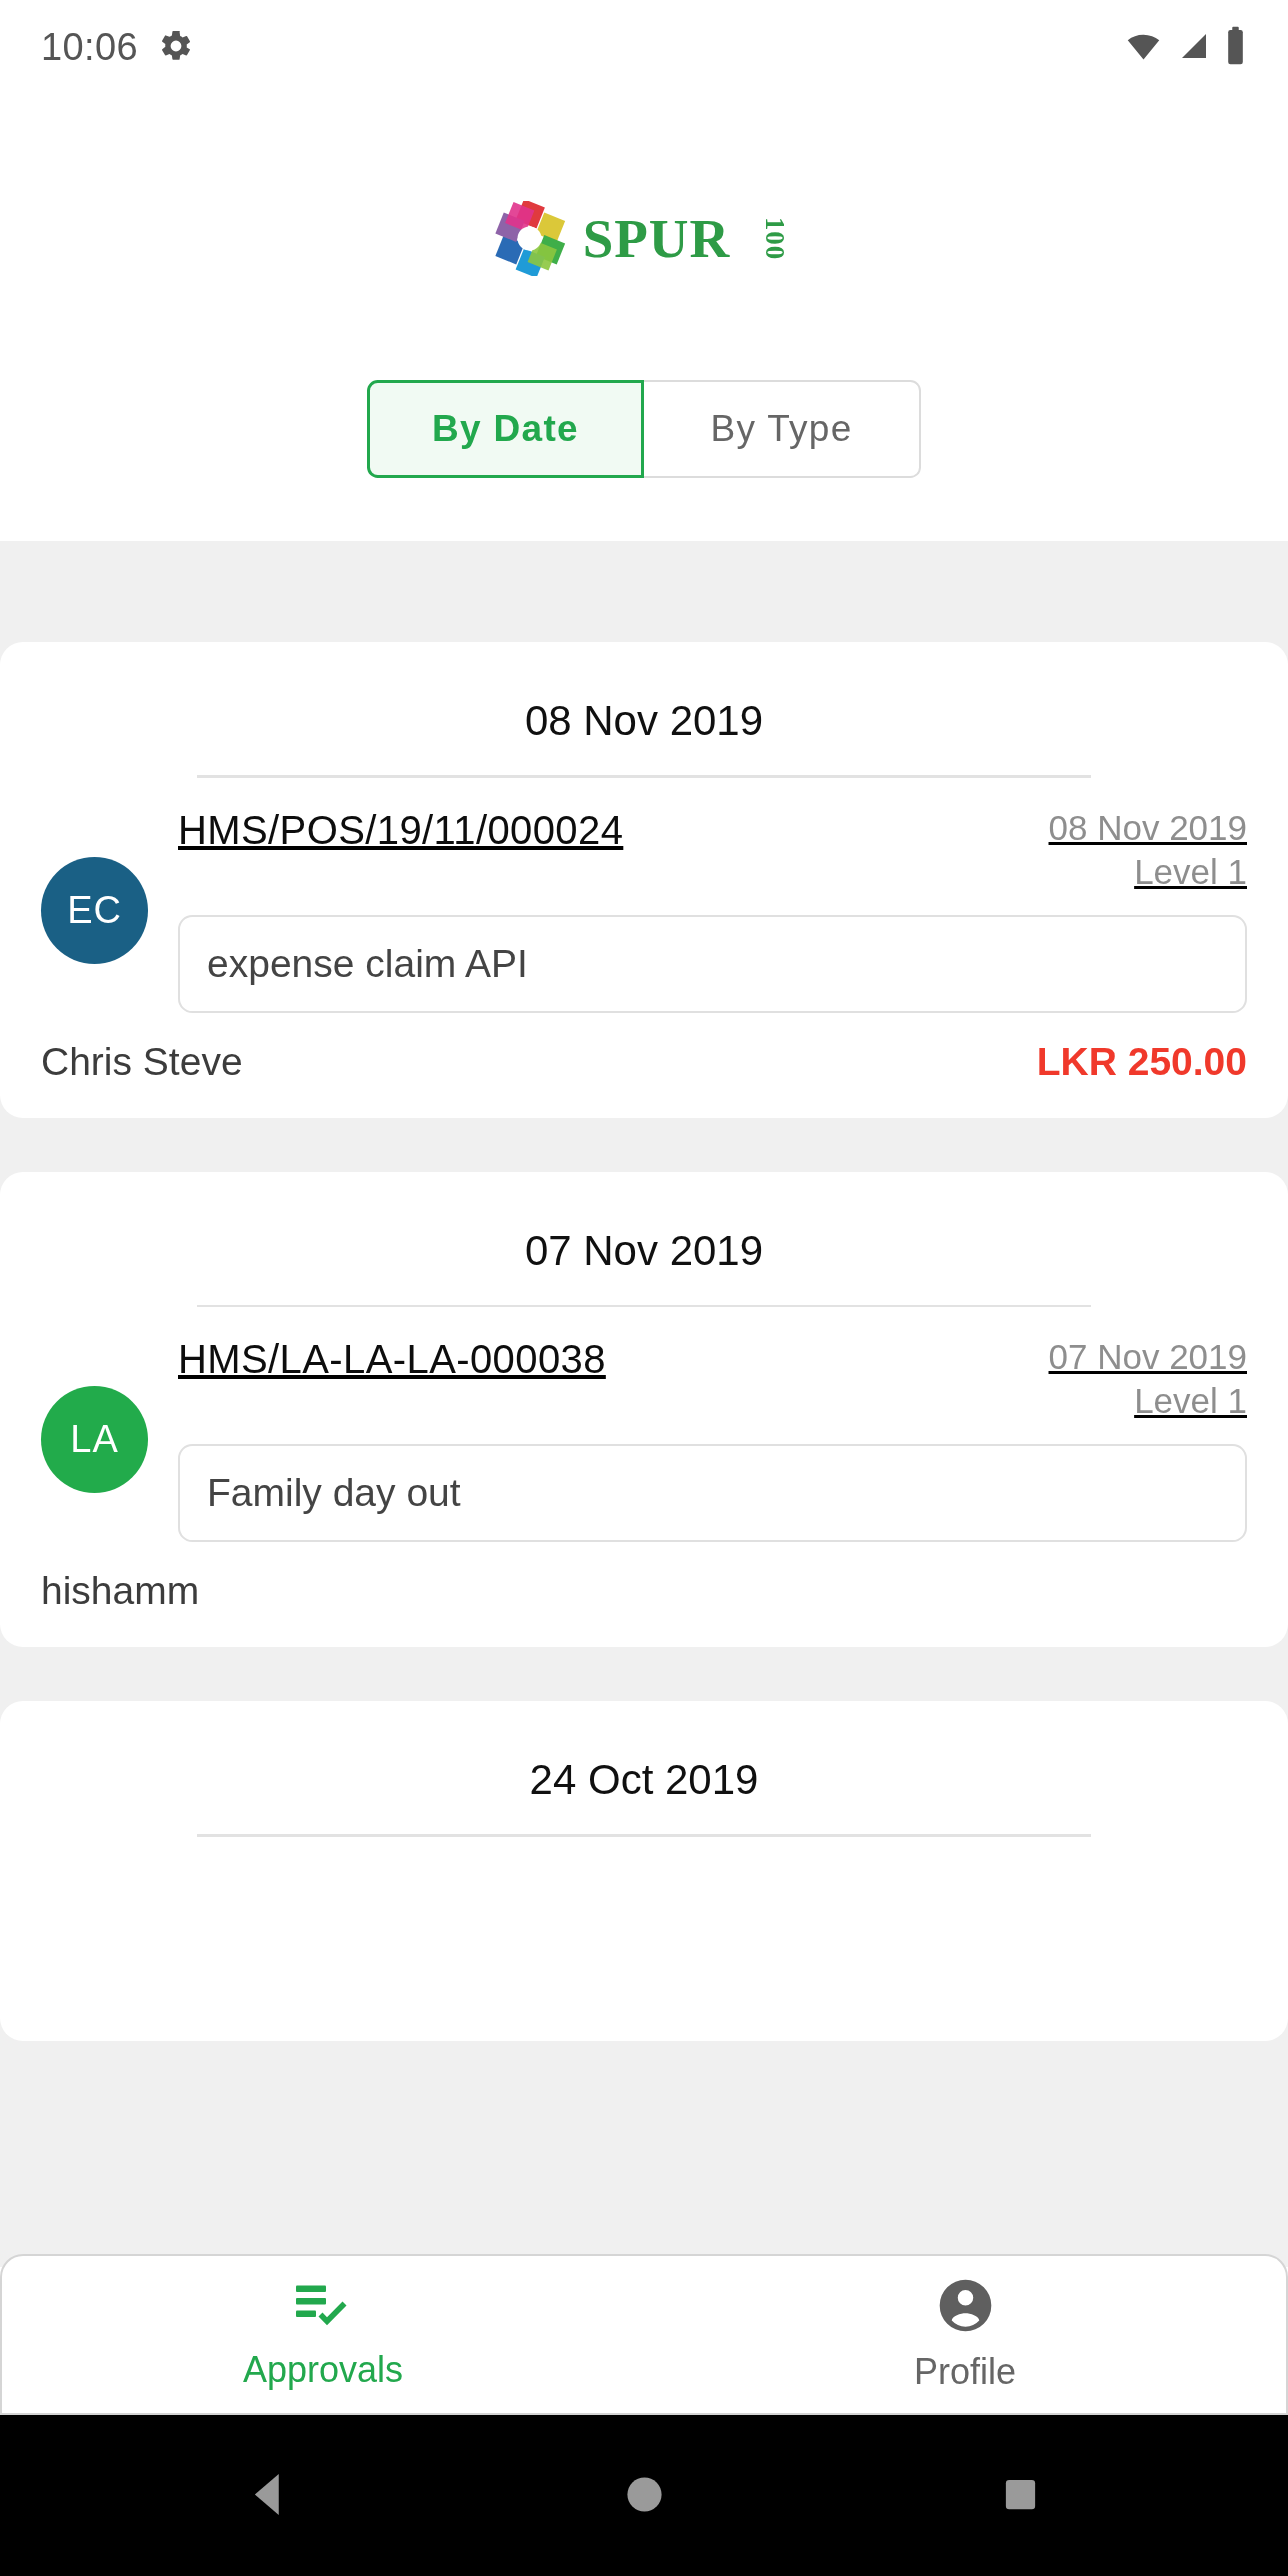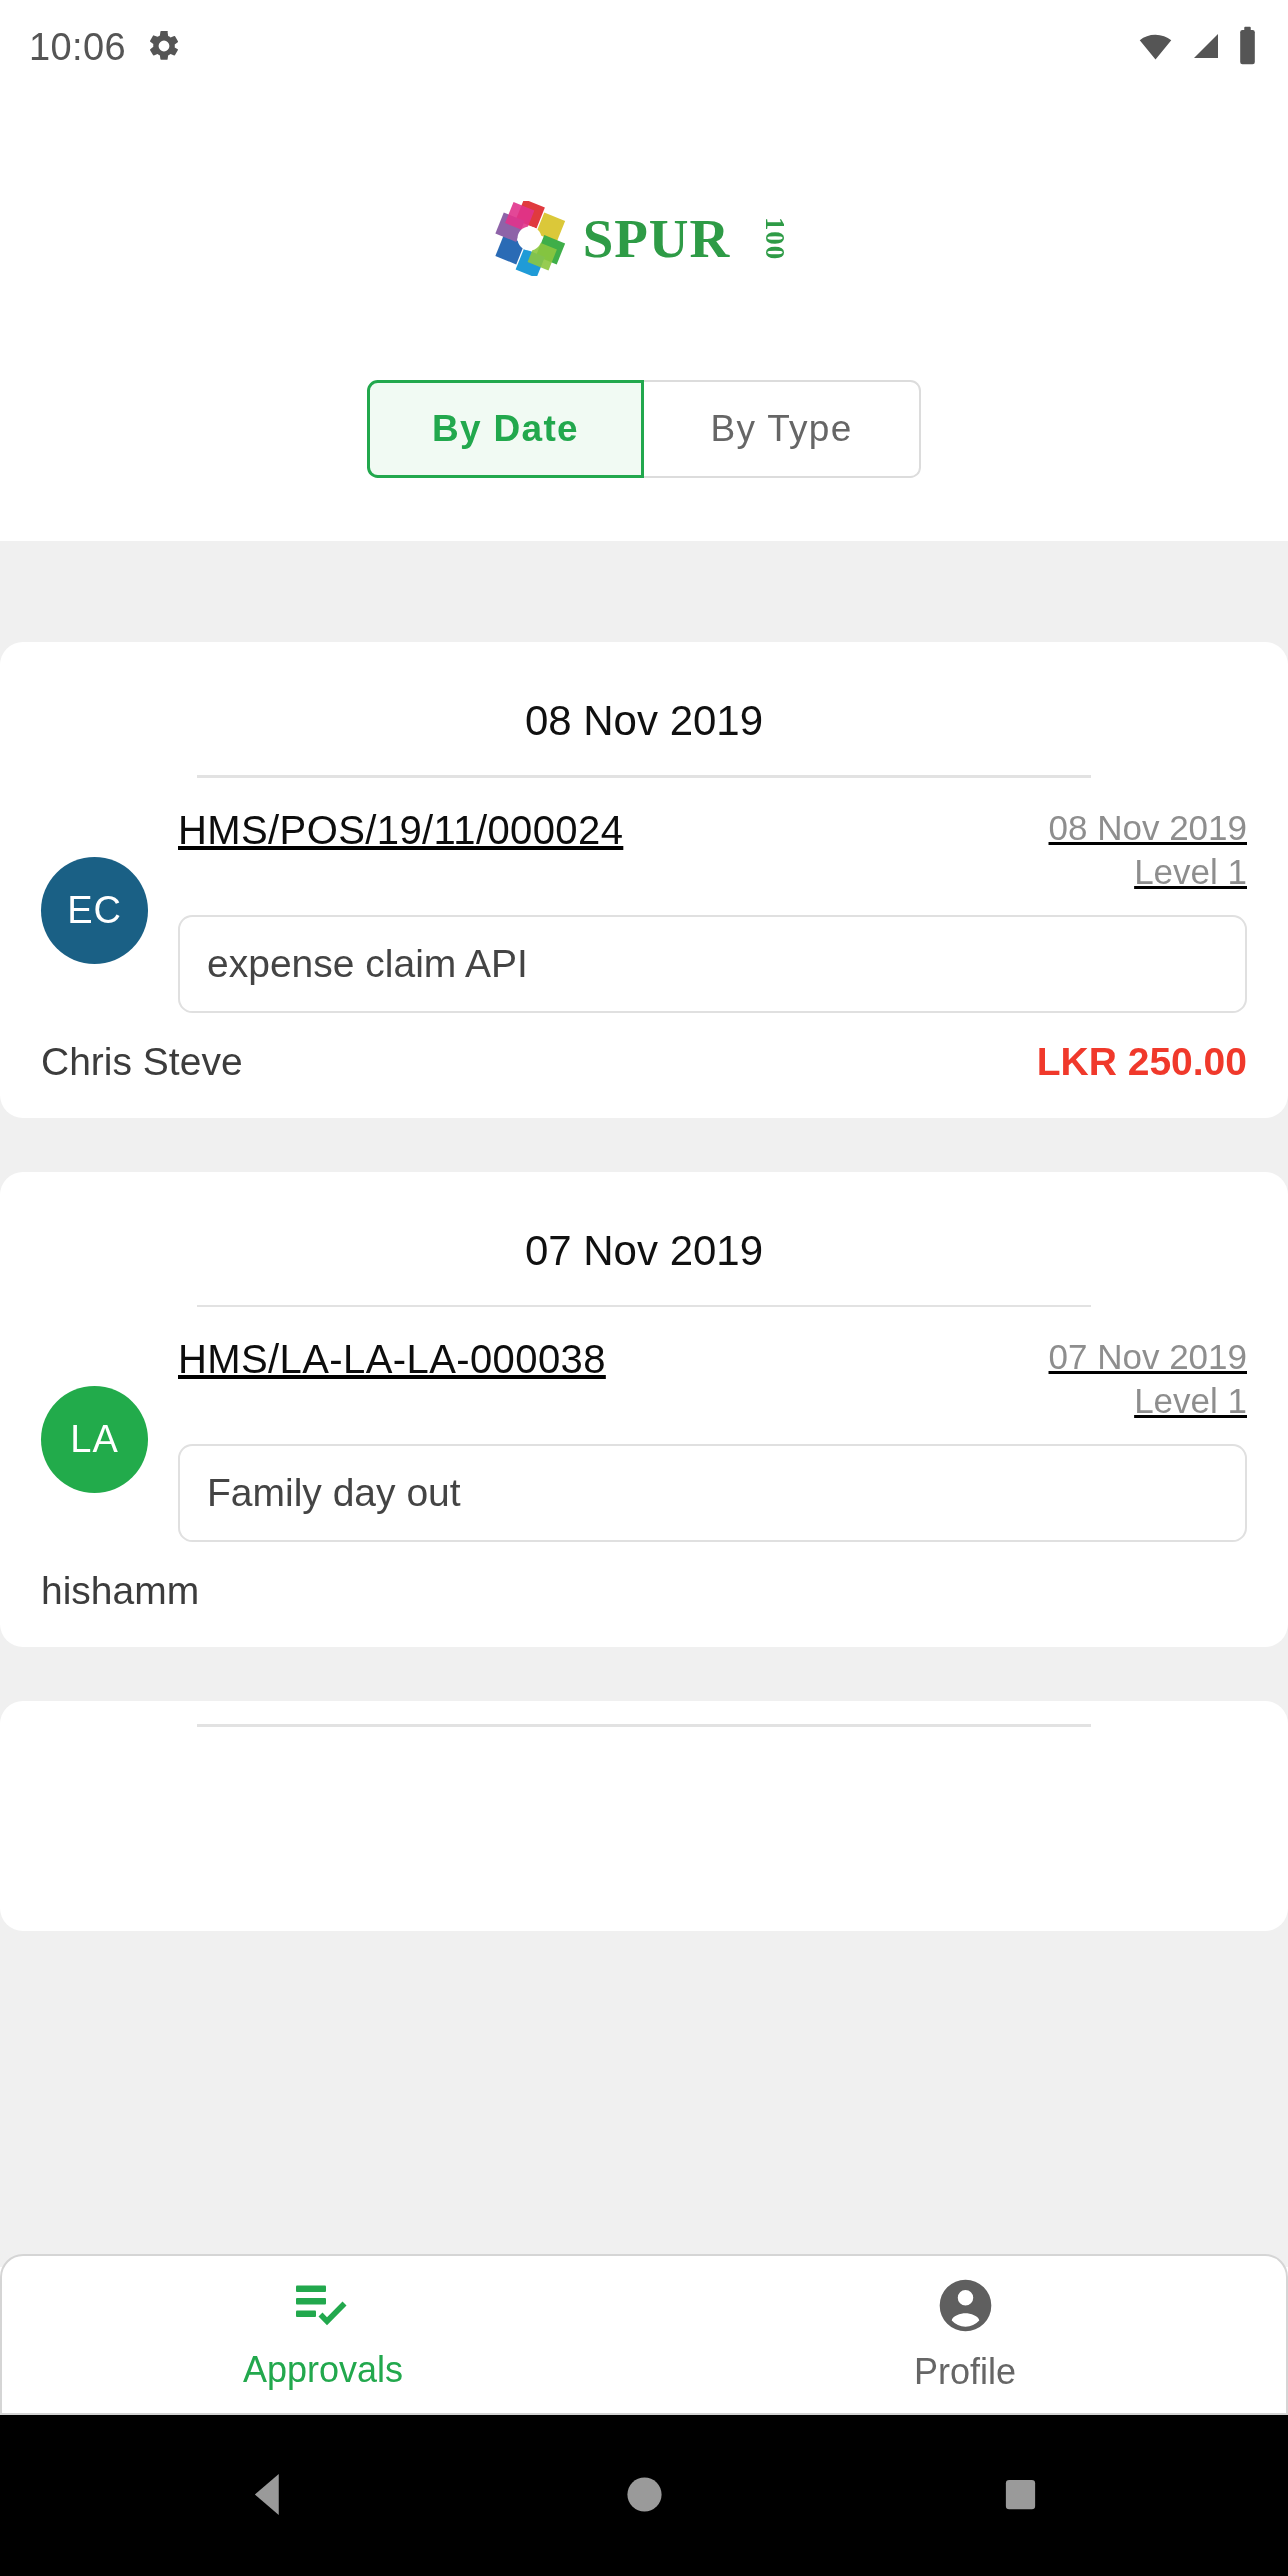--- a/index.html
+++ b/index.html
@@ -8,21 +8,21 @@
     font-family:"Liberation Sans", sans-serif;
     background:#ffffff;
     overflow:hidden;
   }
   .phone { position:relative; width:1288px; height:2576px; background:#ffffff; }
 
   
   .statusbar {
     position:absolute; top:0; left:0; width:1288px; height:94px;
     display:flex; align-items:center; justify-content:space-between;
-    padding:0 29px; background:#ffffff;
+    padding:0 41px; background:#ffffff;
   }
   .sb-left { display:flex; align-items:center; gap:19.7px; }
   .sb-clock { font-size:38px; color:#555555; letter-spacing:0.4px; }
   .sb-right { display:flex; align-items:center; gap:12.5px; }
 
   
   .logo-wrap {
     position:absolute; top:195px; left:0; width:1288px; height:86px;
     display:flex; align-items:center; justify-content:center; gap:16px;
   }
@@ -225,20 +225,21 @@
           <div class="desc-box">Family day out</div>
         </div>
       </div>
       <div class="row-foot">
         <span class="person">hishamm</span>
         <span class="amount"></span>
       </div>
     </div>
 
     <div class="card">
+      <div class="card-date">24 Oct 2019</div>
       <div class="card-divider"></div>
       <div class="row" style="height:179px;"></div>
     </div>
 
   </div>
 
   <div class="bottomnav">
     <div class="navitem">
       <span>
         <svg width="63" height="55" viewBox="0 0 24 22" fill="#22a84d">

